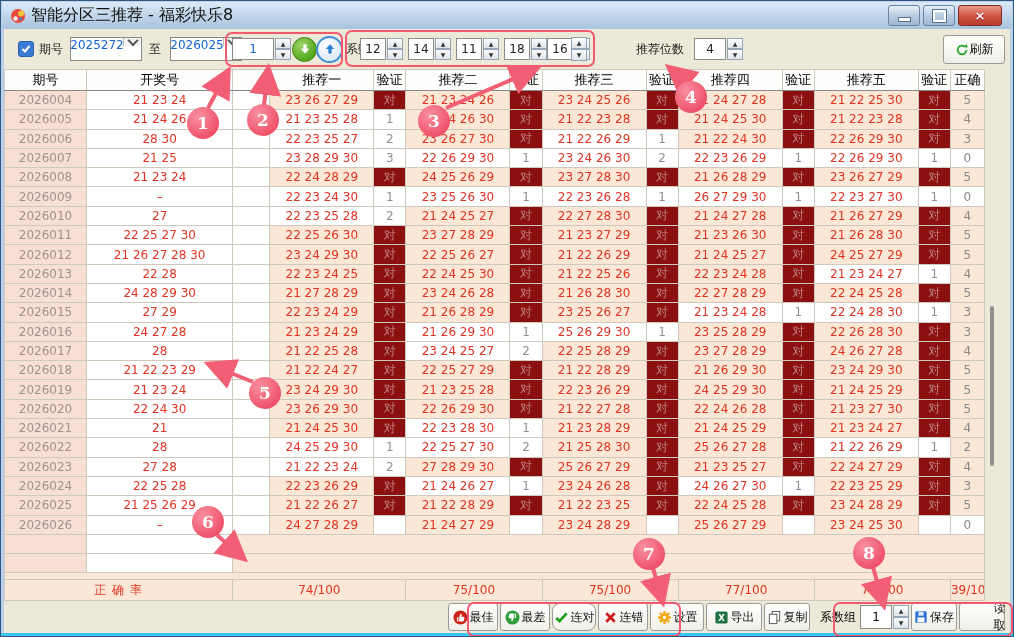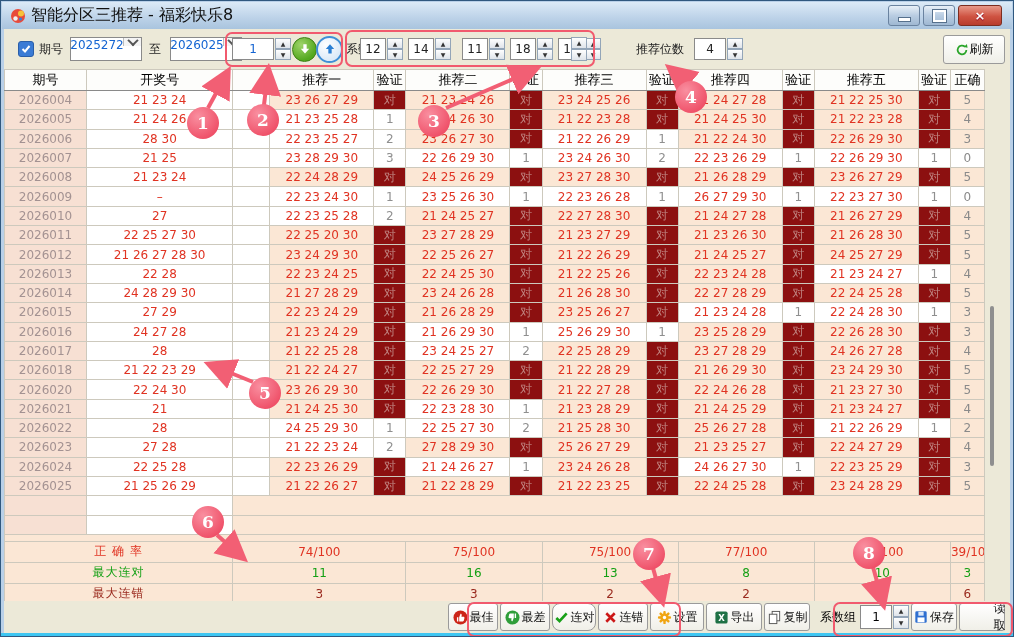--- a/index.html
+++ b/index.html
@@ -163,35 +163,35 @@
     </div>
     <div class="tb-item" style="left:312px;left:342px;font-family:Liberation Serif, serif;">系数</div>
     <div class="tb-item" style="left:356px;" id="coefRow">
         <span class="spin" style="margin-right:5px;">
      <span class="box" style="width:24px;">12</span>
      <span class="arrs">
             <span class="sar">▲</span>
             <span class="sar">▼</span>
           </span>
    </span>
-        <span class="spin" style="margin-right:11px;">
+        <span class="spin" style="margin-right:5px;">
      <span class="box" style="width:24px;">14</span>
      <span class="arrs">
             <span class="sar">▲</span>
             <span class="sar">▼</span>
           </span>
    </span>
         <span class="spin" style="margin-right:5px;">
      <span class="box" style="width:24px;">11</span>
      <span class="arrs">
             <span class="sar">▲</span>
             <span class="sar">▼</span>
           </span>
    </span>
-        <span class="spin" style="margin-right:5px;">
+        <span class="spin" style="">
      <span class="box" style="width:24px;">18</span>
      <span class="arrs">
             <span class="sar">▲</span>
             <span class="sar">▼</span>
           </span>
    </span>
         <span class="spin" style="margin-right:5px;">
      <span class="box" style="width:24px;">16</span>
      <span class="arrs">
             <span class="sar">▲</span>
@@ -368,21 +368,21 @@
             <td class="rec">21 24 27 28</td>
             <td class="ver hit">对</td>
             <td class="rec">21 26 27 29</td>
             <td class="ver hit">对</td>
             <td class="okc">4</td>
           </tr>
           <tr>
             <td class="period">2026011</td>
             <td class="draw">22 25 27 30</td>
             <td class="gapc"></td>
-            <td class="rec">22 25 20 30</td>
+            <td class="rec">22 25 26 30</td>
             <td class="ver hit">对</td>
             <td class="rec">23 27 28 29</td>
             <td class="ver hit">对</td>
             <td class="rec">21 23 27 29</td>
             <td class="ver hit">对</td>
             <td class="rec">21 23 26 30</td>
             <td class="ver hit">对</td>
             <td class="rec">21 26 28 30</td>
             <td class="ver hit">对</td>
             <td class="okc">5</td>
@@ -493,20 +493,36 @@
             <td class="ver hit">对</td>
             <td class="rec">21 22 28 29</td>
             <td class="ver hit">对</td>
             <td class="rec">21 26 29 30</td>
             <td class="ver hit">对</td>
             <td class="rec">23 24 29 30</td>
             <td class="ver hit">对</td>
             <td class="okc">5</td>
           </tr>
           <tr>
+            <td class="period">2026019</td>
+            <td class="draw">21 23 24</td>
+            <td class="gapc"></td>
+            <td class="rec">23 24 29 30</td>
+            <td class="ver hit">对</td>
+            <td class="rec">21 23 25 28</td>
+            <td class="ver hit">对</td>
+            <td class="rec">22 23 26 29</td>
+            <td class="ver hit">对</td>
+            <td class="rec">24 25 29 30</td>
+            <td class="ver hit">对</td>
+            <td class="rec">21 24 25 29</td>
+            <td class="ver hit">对</td>
+            <td class="okc">5</td>
+          </tr>
+          <tr>
             <td class="period">2026020</td>
             <td class="draw">22 24 30</td>
             <td class="gapc"></td>
             <td class="rec">23 26 29 30</td>
             <td class="ver hit">对</td>
             <td class="rec">22 26 29 30</td>
             <td class="ver hit">对</td>
             <td class="rec">21 22 27 28</td>
             <td class="ver hit">对</td>
             <td class="rec">22 24 26 28</td>
@@ -587,20 +603,36 @@
             <td class="ver hit">对</td>
             <td class="rec">21 22 28 29</td>
             <td class="ver hit">对</td>
             <td class="rec">21 22 23 25</td>
             <td class="ver hit">对</td>
             <td class="rec">22 24 25 28</td>
             <td class="ver hit">对</td>
             <td class="rec">23 24 28 29</td>
             <td class="ver hit">对</td>
             <td class="okc">5</td>
+          </tr>
+          <tr>
+            <td class="period">2026026</td>
+            <td class="draw">–</td>
+            <td class="gapc"></td>
+            <td class="rec">24 27 28 29</td>
+            <td class="ver"></td>
+            <td class="rec">21 24 27 29</td>
+            <td class="ver"></td>
+            <td class="rec">23 24 28 29</td>
+            <td class="ver"></td>
+            <td class="rec">25 26 27 29</td>
+            <td class="ver"></td>
+            <td class="rec">23 24 25 30</td>
+            <td class="ver"></td>
+            <td class="okc zero">0</td>
           </tr>
           <tr class="erow" style="height:18px">
             <td class="period"></td>
             <td class="draw"></td>
             <td colspan="12"></td>
           </tr>
           <tr class="erow" style="height:14px">
             <td class="period"></td>
             <td class="draw"></td>
             <td colspan="12"></td>

